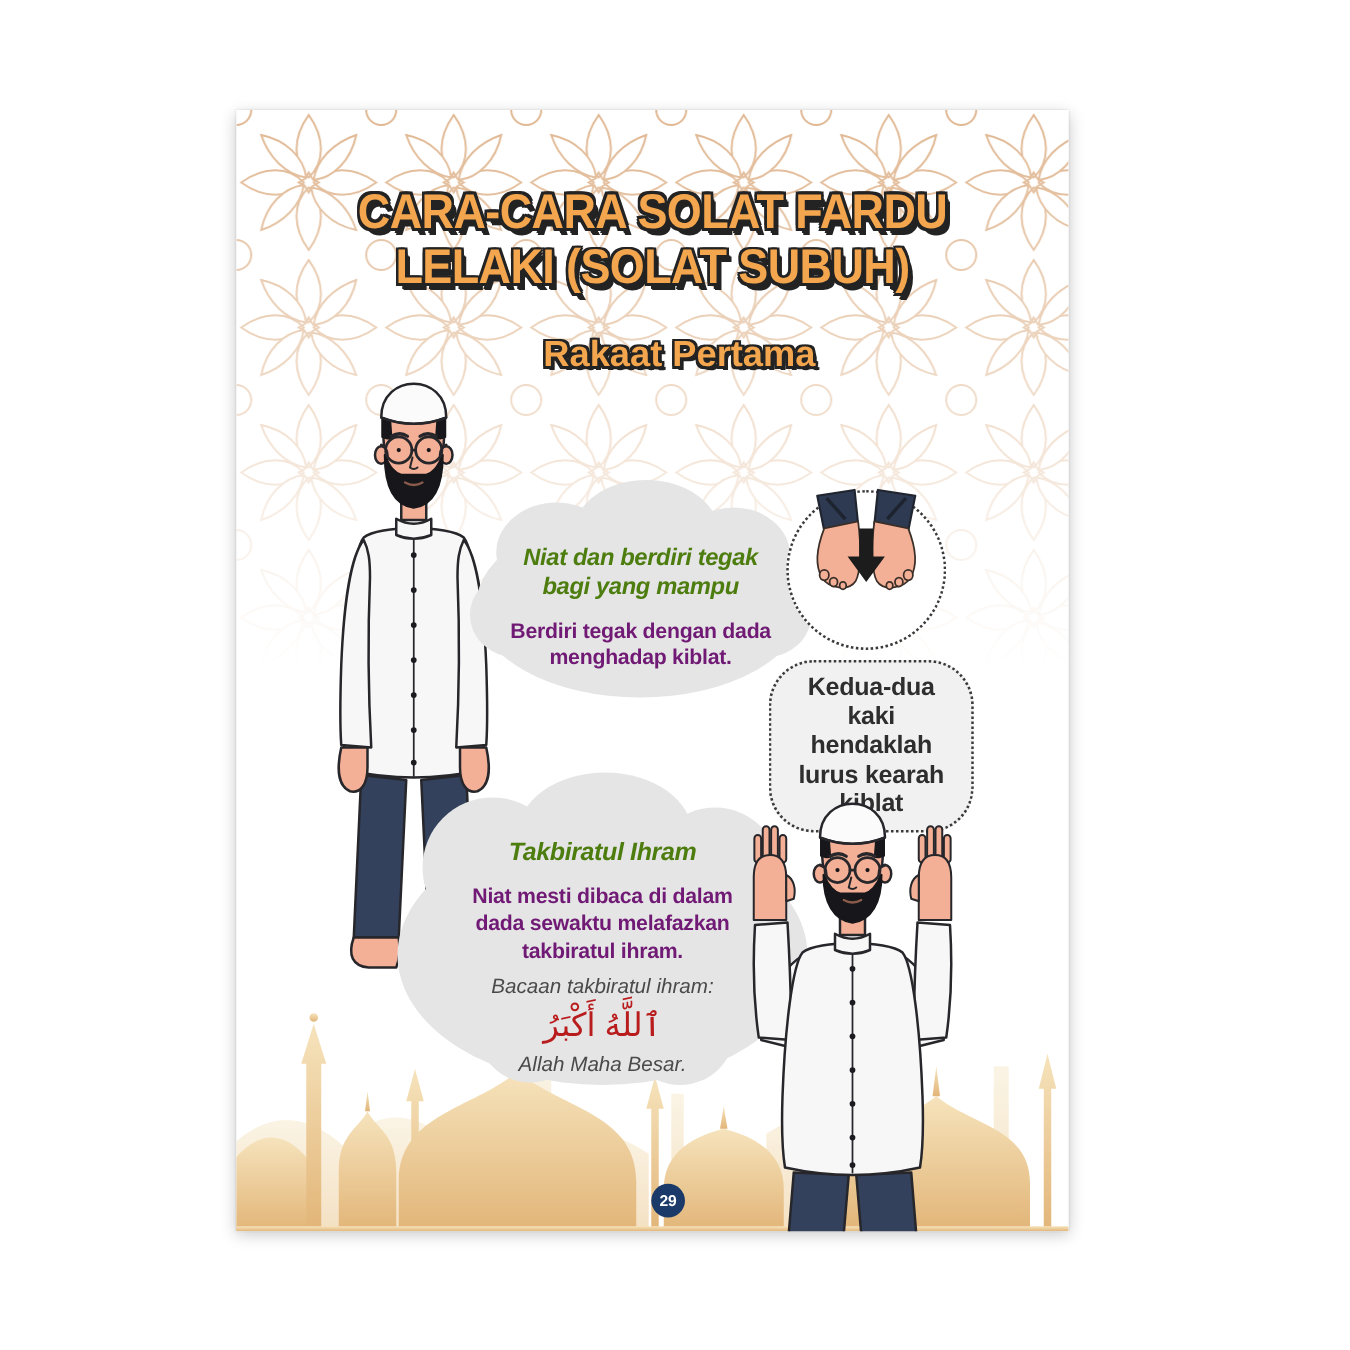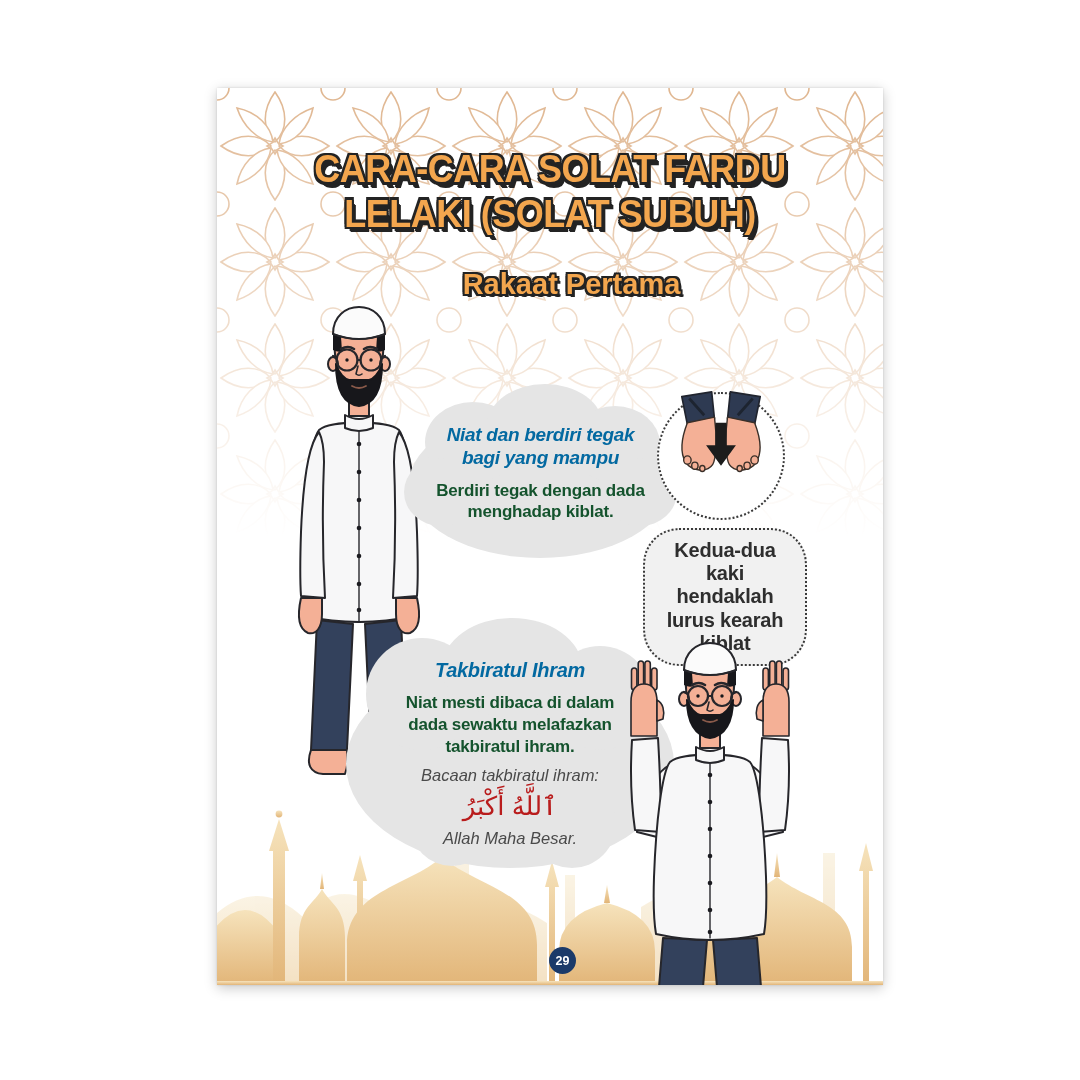--- a/index.html
+++ b/index.html
@@ -1,19 +1,19 @@
 <!DOCTYPE html>
 <html><head>
 <meta charset="utf-8">
 <style>
   * { margin:0; padding:0; box-sizing:border-box; }
   html,body { width:1080px; height:1080px; background:#ffffff; font-family:"Liberation Sans", sans-serif; }
   .canvas { position:relative; width:1080px; height:1080px; background:#ffffff; overflow:hidden; }
   .sheet {
-    position:absolute; left:217px; top:88px; width:666px; height:897px;
+    position:absolute; left:189px; top:88px; width:666px; height:897px;
     background:#ffffff; overflow:hidden;
     box-shadow:0 3px 12px rgba(0,0,0,0.22), 0 0 2px rgba(0,0,0,0.12);
   }
   .pattern-wrap { position:absolute; left:0; top:0; width:666px; height:600px; }
   .title-block { position:absolute; left:0; top:62px; width:666px; text-align:center; z-index:9; }
   .big-title {
     font-weight:bold; font-size:36px; line-height:1.14; letter-spacing:-0.5px;
     color:#F3A64E; transform:scaleY(1.08);
     text-shadow:
       -2px -2px 0 #232323, 2px -2px 0 #232323, -2px 2px 0 #232323, 2px 2px 0 #232323,
@@ -30,27 +30,27 @@
   }
   .man1 { position:absolute; left:44px; top:194px; width:196px; height:500px; z-index:2; }
   .cloud { position:absolute; z-index:3; }
   .cloud svg.cloud-bg { position:absolute; left:0; top:0; width:100%; height:100%; }
   .cloud .cloud-content { position:relative; z-index:2; text-align:center; }
   .cloud1 { left:186px; top:292px; width:275px; height:196px; }
   .cloud1 .cloud-content { padding-top:44px; }
   .cloud2 { left:123px; top:524px; width:340px; height:272px; z-index:5; }
   .cloud2 .cloud-content { padding-top:46px; }
   .step-heading {
-    font-weight:bold; font-style:italic; font-size:19px; color:#0369a1;
-    line-height:1.2; margin:0 auto; max-width:215px; letter-spacing:-0.3px;
+    font-weight:bold; font-style:italic; font-size:19px; color:#4d7c0f;
+    line-height:1.2; margin:12px auto; max-width:215px; letter-spacing:-0.3px;
   }
   .step-heading2 { max-width:300px; font-size:20px; }
   .step-body {
     margin:10px auto 0; max-width:232px; font-weight:bold; font-size:17px;
-    color:#14532d; line-height:1.28; letter-spacing:-0.2px;
+    color:#701a75; line-height:1.28; letter-spacing:-0.2px;
   }
   .step-body2 { max-width:248px; }
   .recite-label { margin:9px auto 0; font-style:italic; font-size:16.5px; color:#4a4a4a;text-align:center; }
   .arabic { margin:6px auto 0; font-size:26px; color:#b91c1c; direction:rtl; }
   .translation { margin:7px auto 16px; font-style:italic; font-size:16.5px; color:#4a4a4a; }
   .feet-circle {
     position:absolute; left:440px; top:304px; width:128px; height:128px;
     background:#ffffff; border:2.5px dotted #3a3a3a; border-radius:50%; z-index:4;
   }
   .feet-circle svg { position:absolute; left:6px; top:-14px; width:112px; height:134px; overflow:visible; }

